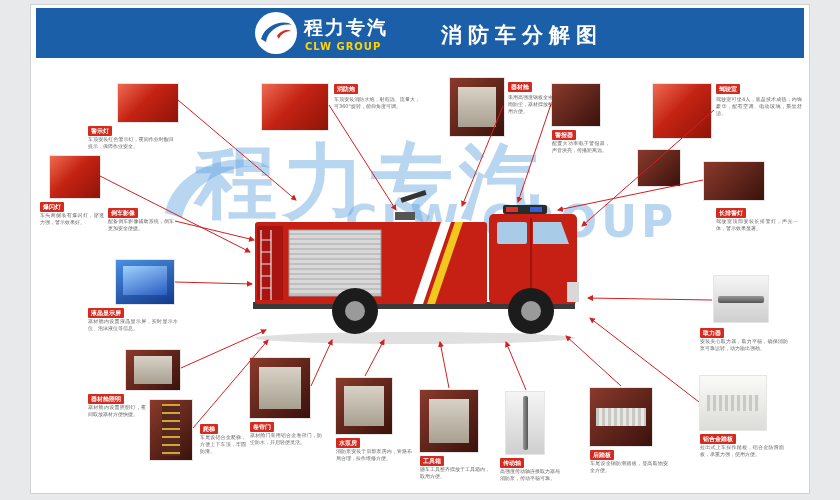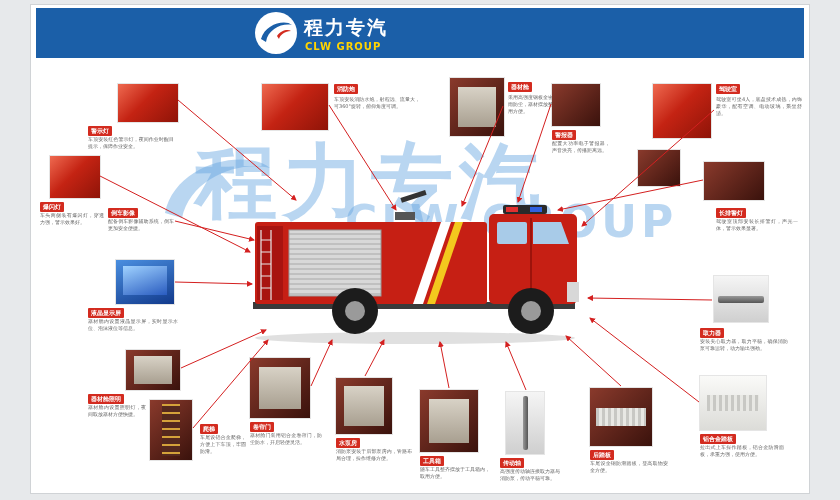--- a/index.html
+++ b/index.html
@@ -49,20 +49,21 @@
   <div class="header">
     <div class="logo">
       <svg width="42" height="42">
         <circle cx="21" cy="21" r="20" fill="#ffffff"></circle>
         <path d="M6,27 C10,12 30,7 37,13 C27,11 13,17 11,30 Z" fill="#1b5fa8"></path>
         <path d="M22,24 C26,18 33,17 36,19 C30,19 25,23 24,27 Z" fill="#d32b1f"></path>
       </svg>
     </div>
     <div class="brand-cn">程力专汽</div>
     <div class="brand-en">CLW GROUP</div>
+    <div class="title">消防车分解图</div>
   </div>
 
   <div class="ph ph-red" style="left:118px;top:84px;width:60px;height:38px;"></div>
   <div class="chip" style="left:88px;top:126px;">警示灯</div>
   <div class="desc" style="left:88px;top:136px;width:86px;">车顶安装红色警示灯，夜间作业时醒目提示，保障作业安全。</div>
 
   <div class="ph ph-red" style="left:50px;top:156px;width:50px;height:42px;"></div>
   <div class="chip" style="left:40px;top:202px;">爆闪灯</div>
   <div class="desc" style="left:40px;top:212px;width:64px;">车头两侧装有爆闪灯，穿透力强，警示效果好。</div>
 

